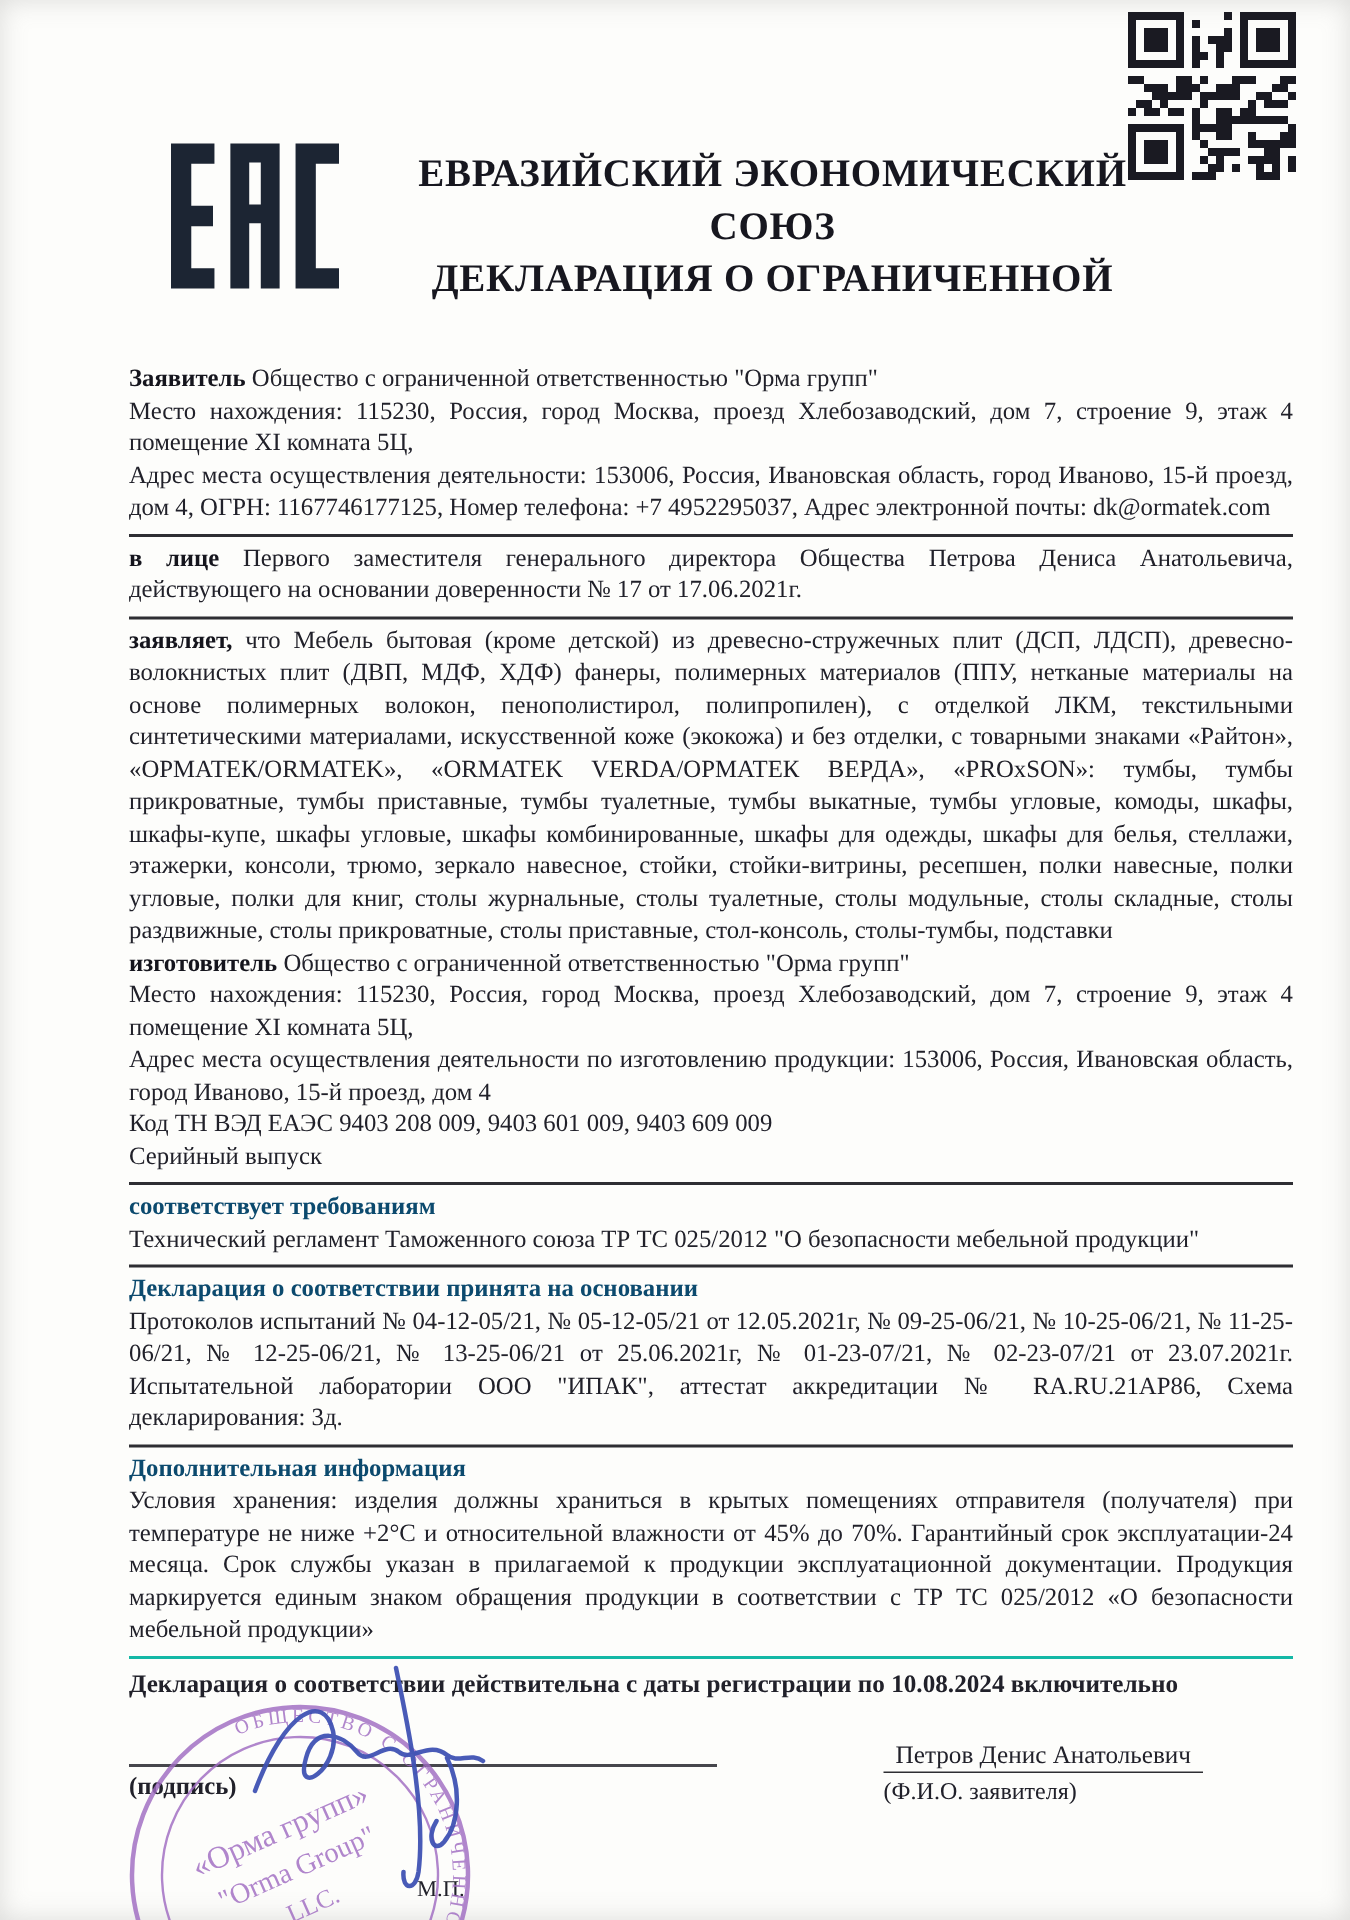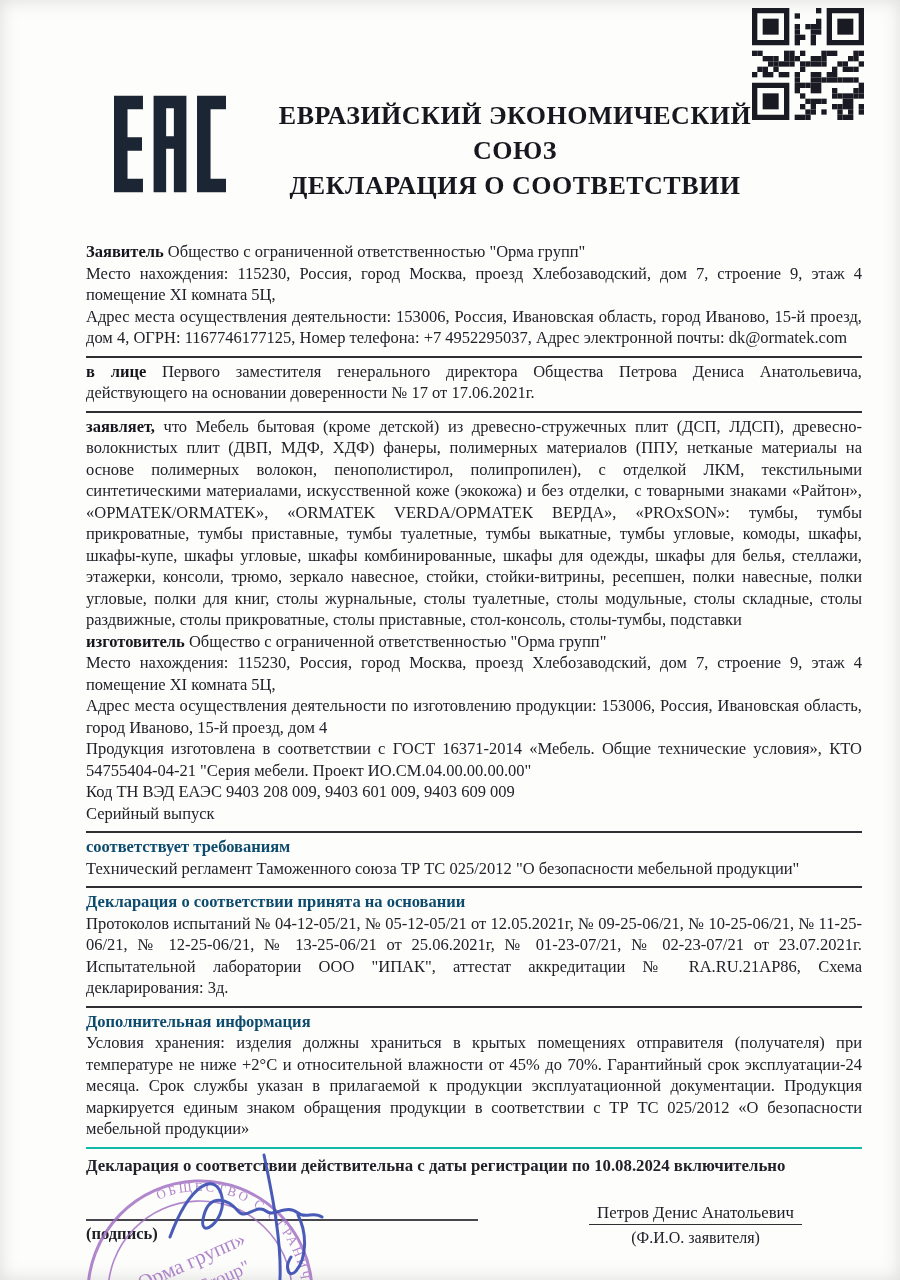--- a/index.html
+++ b/index.html
@@ -27,21 +27,21 @@
   .ln{font-size:16.5px;line-height:21.5px;text-align:justify;}
   b.lbl{font-weight:bold;color:#15151d;}
   .sec-h{font-weight:bold;font-size:16.5px;line-height:21.5px;color:#0c4a6e;}
   .validity{font-weight:bold;font-size:16.8px;line-height:22px;padding:6px 0 4px;border-top:2px solid #14b8a6;text-align:left;}
   
   .sig-row{position:relative;display:flex;justify-content:space-between;align-items:flex-start;
     margin-top:8px;height:92px;}
   .sig-left{width:392px;padding-top:30px;text-align:left;font-weight:bold;}
   .sig-rule{border-bottom:2px solid #46464c;height:0;width:100%;}
   .sig-caption{font-size:16.5px;margin-top:3px;}
-  .sig-right{margin-right:60px;text-align:center;padding-top:14px;}
+  .sig-right{margin-right:60px;text-align:left;padding-top:14px;}
   .sig-name{font-size:16.8px;border-bottom:1.5px solid #2e2e33;padding:0 8px 1px;}
   .sig-fio{font-size:16px;margin-top:4px;}
   .stamp{position:absolute;left:-6px;top:-16px;opacity:.82;pointer-events:none;}
   .sig-ink{position:absolute;left:66px;top:-48px;pointer-events:none;}
   .mp{font-size:15px;margin:14px 0 0 192px;}
 </style>
 </head>
 <body>
 
 <div class="page">
@@ -182,21 +182,21 @@
   <div class="content">
 
     <div class="header">
       <svg class="eac-logo" width="112" height="100" viewBox="0 0 116 100" fill="#1c2533" aria-hidden="true">
         <path d="M0,0 h30 v14 h-16 v29 h15 v14 h-15 v29 h16 v14 h-30 z"></path>
         <path fill-rule="evenodd" d="M41,0 h34 v100 h-13 V55 h-8 v45 H41 z M54,13 h8 v29 h-8 z"></path>
         <path d="M86,0 h30 v14 h-16 v72 h16 v14 h-30 z"></path>
       </svg>
       <div class="titles">
         <div>ЕВРАЗИЙСКИЙ ЭКОНОМИЧЕСКИЙ СОЮЗ</div>
-        <div>ДЕКЛАРАЦИЯ О СООТВЕТСТВИИ</div>
+        <div>ДЕКЛАРАЦИЯ О ОГРАНИЧЕННОЙ</div>
       </div>
     </div>
 
     <div class="sec first">
       <p>
         <b class="lbl">Заявитель</b>
         <span>Общество с ограниченной ответственностью "Орма групп"</span>
       </p>
       <p class="ln">Место нахождения: 115230, Россия, город Москва, проезд Хлебозаводский, дом 7, строение 9, этаж 4 помещение XI комната 5Ц,</p>
       <p class="ln">Адрес места осуществления деятельности: 153006, Россия, Ивановская область, город Иваново, 15-й проезд, дом 4, ОГРН: 1167746177125, Номер телефона: +7 4952295037, Адрес электронной почты: dk@ormatek.com</p>
@@ -213,21 +213,20 @@
       <p>
         <b class="lbl">заявляет,</b>
         <span>что Мебель бытовая (кроме детской) из древесно-стружечных плит (ДСП, ЛДСП), древесно-волокнистых плит (ДВП, МДФ, ХДФ) фанеры, полимерных материалов (ППУ, нетканые материалы на основе полимерных волокон, пенополистирол, полипропилен), с отделкой ЛКМ, текстильными синтетическими материалами, искусственной коже (экокожа) и без отделки, с товарными знаками «Райтон», «ОРМАТЕК/ORMATEK», «ORMATEK VERDA/ОРМАТЕК ВЕРДА», «PROxSON»: тумбы, тумбы прикроватные, тумбы приставные, тумбы туалетные, тумбы выкатные, тумбы угловые, комоды, шкафы, шкафы-купе, шкафы угловые, шкафы комбинированные, шкафы для одежды, шкафы для белья, стеллажи, этажерки, консоли, трюмо, зеркало навесное, стойки, стойки-витрины, ресепшен, полки навесные, полки угловые, полки для книг, столы журнальные, столы туалетные, столы модульные, столы складные, столы раздвижные, столы прикроватные, столы приставные, стол-консоль, столы-тумбы, подставки</span>
       </p>
       <p>
         <b class="lbl">изготовитель</b>
         <span>Общество с ограниченной ответственностью "Орма групп"</span>
       </p>
       <div class="ln">Место нахождения: 115230, Россия, город Москва, проезд Хлебозаводский, дом 7, строение 9, этаж 4 помещение XI комната 5Ц,</div>
       <div class="ln">Адрес места осуществления деятельности по изготовлению продукции: 153006, Россия, Ивановская область, город  Иваново, 15-й проезд, дом 4</div>
-      <div class="ln">Продукция изготовлена в соответствии с ГОСТ 16371-2014 «Мебель. Общие технические условия», КТО 54755404-04-21 "Серия мебели. Проект  ИО.СМ.04.00.00.00.00"</div>
       <div class="ln">Код ТН ВЭД ЕАЭС  9403 208 009, 9403 601 009, 9403 609 009</div>
       <div class="ln">Серийный выпуск</div>
     </div>
 
     <div class="sec">
       <div class="sec-h">соответствует требованиям</div>
       <p style="text-align:left">Технический регламент Таможенного союза ТР ТС 025/2012 "О безопасности мебельной продукции"</p>
     </div>
 
     <div class="sec">

